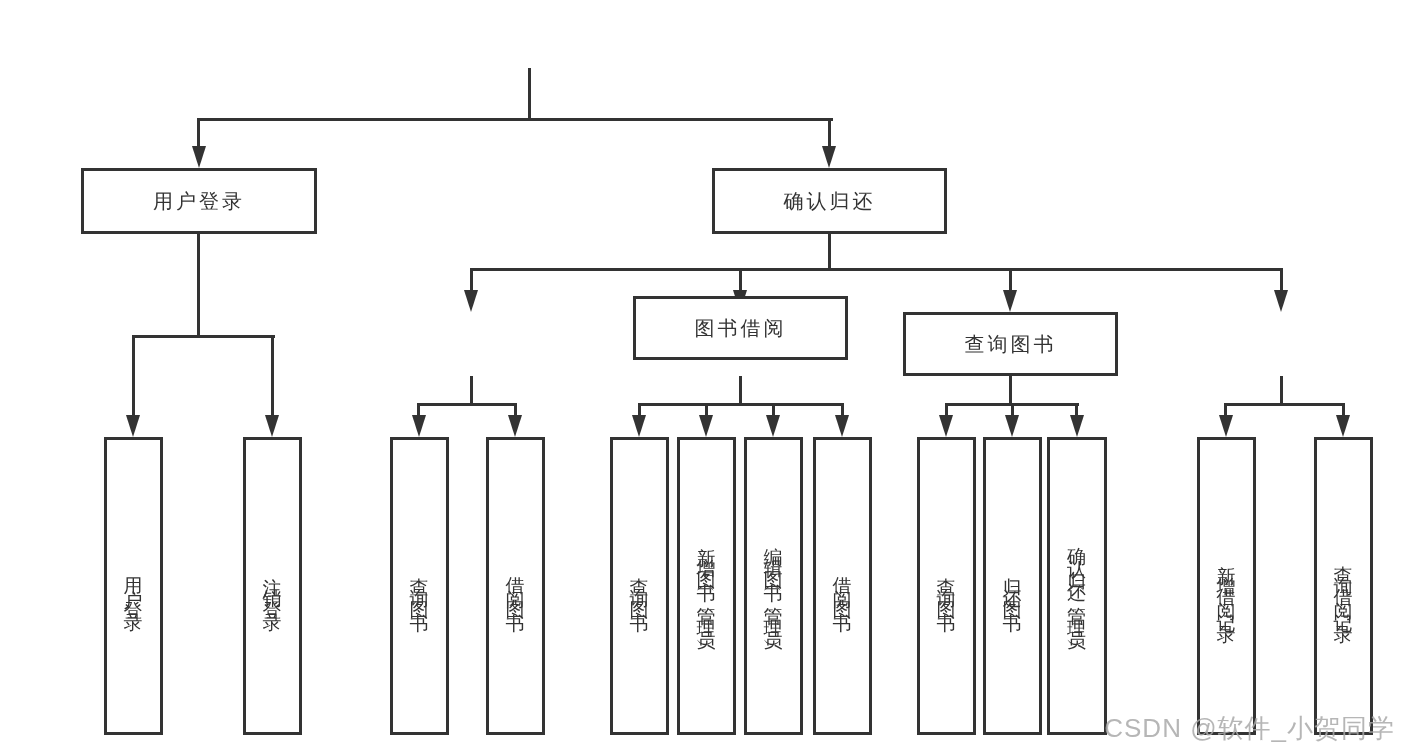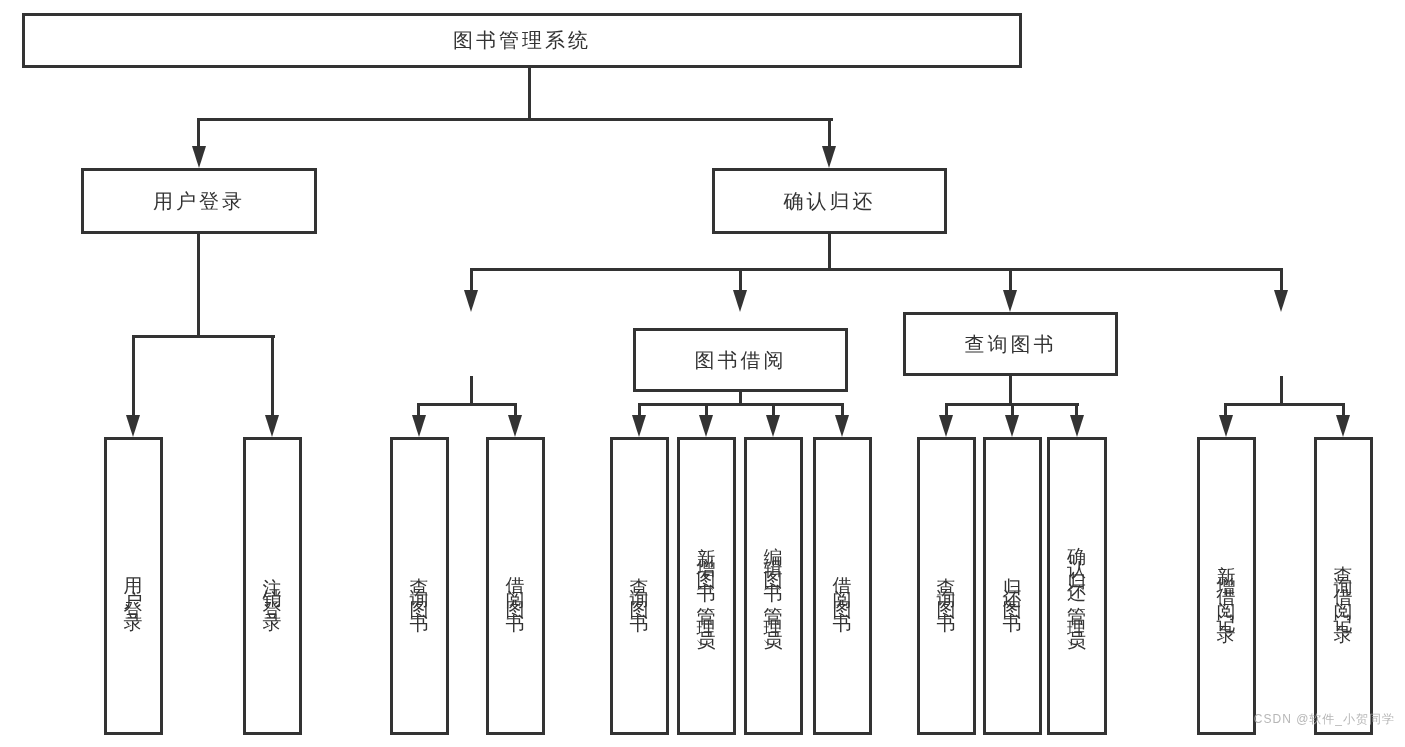--- a/index.html
+++ b/index.html
@@ -44,21 +44,21 @@
     writing-mode:vertical-rl;
     text-orientation:mixed;
     font-size:19px;
     letter-spacing:12px;
     color:var(--text);
     line-height:1;
   }
   .watermark{
     position:absolute;
     right:10px;top:711px;
-    font-size:12px;
+    font-size:26px;
     color:var(--wm);
     opacity:.85;
     letter-spacing:1px;
     z-index:10;
     white-space:nowrap;
   }
 </style>
 </head>
 <body>
 
@@ -114,32 +114,29 @@
   <div class="arw" style="left:939px;top:415px;"></div>
   <div class="vl" style="left:1011px;top:403px;height:14px;"></div>
   <div class="arw" style="left:1005px;top:415px;"></div>
   <div class="vl" style="left:1075px;top:403px;height:14px;"></div>
   <div class="arw" style="left:1070px;top:415px;"></div>
   <div class="vl" style="left:1224px;top:403px;height:14px;"></div>
   <div class="arw" style="left:1219px;top:415px;"></div>
   <div class="vl" style="left:1342px;top:403px;height:14px;"></div>
   <div class="arw" style="left:1336px;top:415px;"></div>
 
-  <div class="box" style="left:22px;top:13px;width:1000px;height:55px;">
-    <span class="lbl">图书管理系统</span>
-  </div>
 
   <div class="box" style="left:81px;top:168px;width:236px;height:66px;">
     <span class="lbl">用户登录</span>
   </div>
   <div class="box" style="left:712px;top:168px;width:235px;height:66px;">
     <span class="lbl">确认归还</span>
   </div>
 
-  <div class="box" style="left:633px;top:328px;width:215px;height:64px;">
+  <div class="box" style="left:633px;top:296px;width:215px;height:64px;">
     <span class="lbl">图书借阅</span>
   </div>
   <div class="box" style="left:903px;top:312px;width:215px;height:64px;">
     <span class="lbl">查询图书</span>
   </div>
 
   <div class="box leaf" style="left:104px;">
     <span class="vtxt">用户登录</span>
   </div>
   <div class="box leaf" style="left:243px;">

